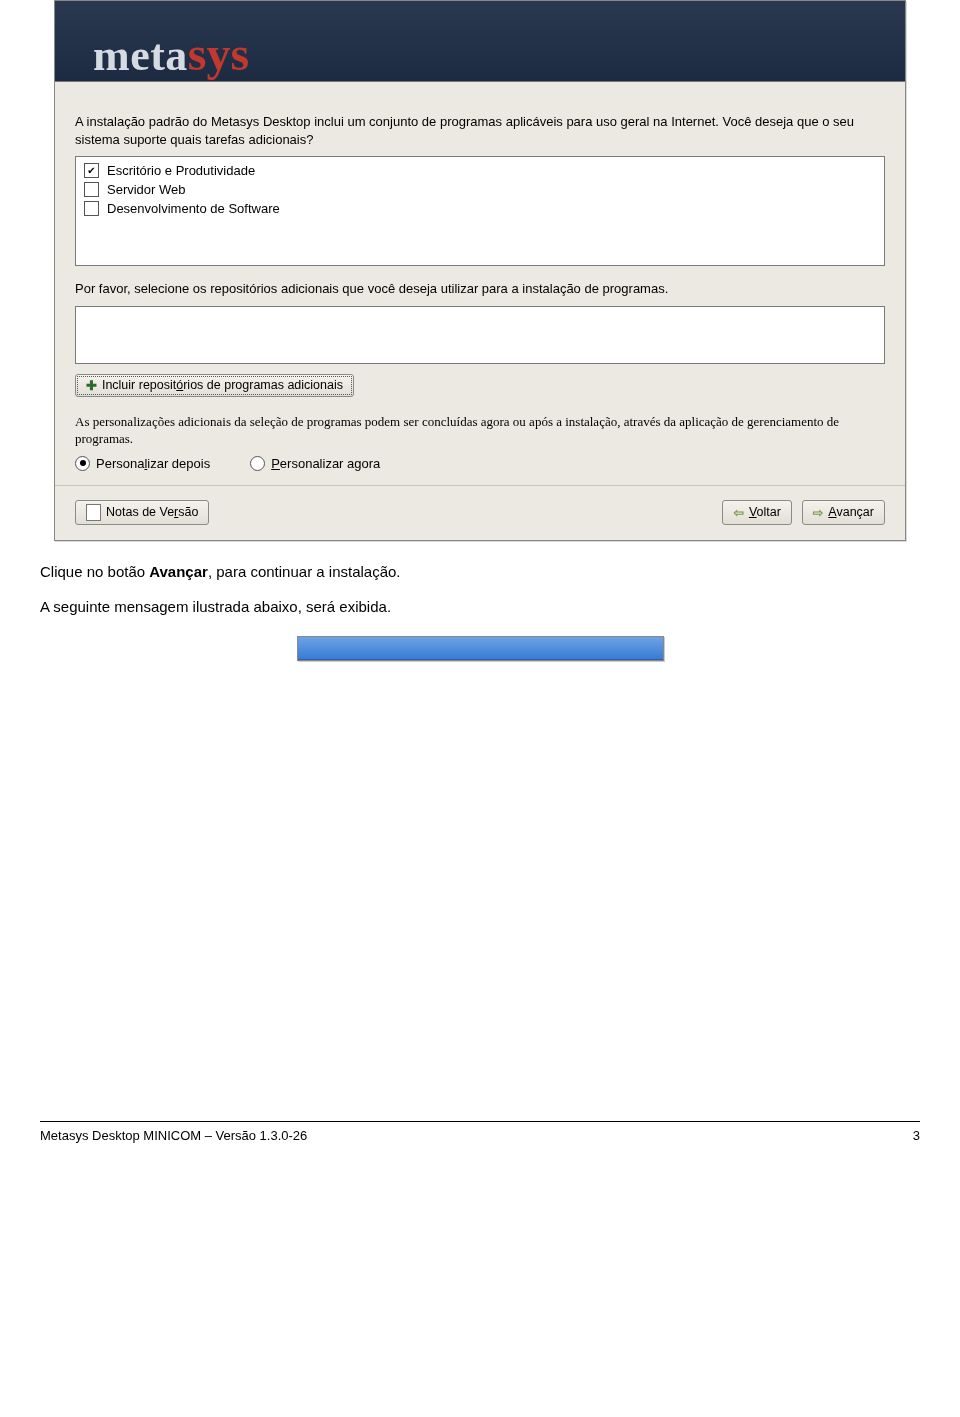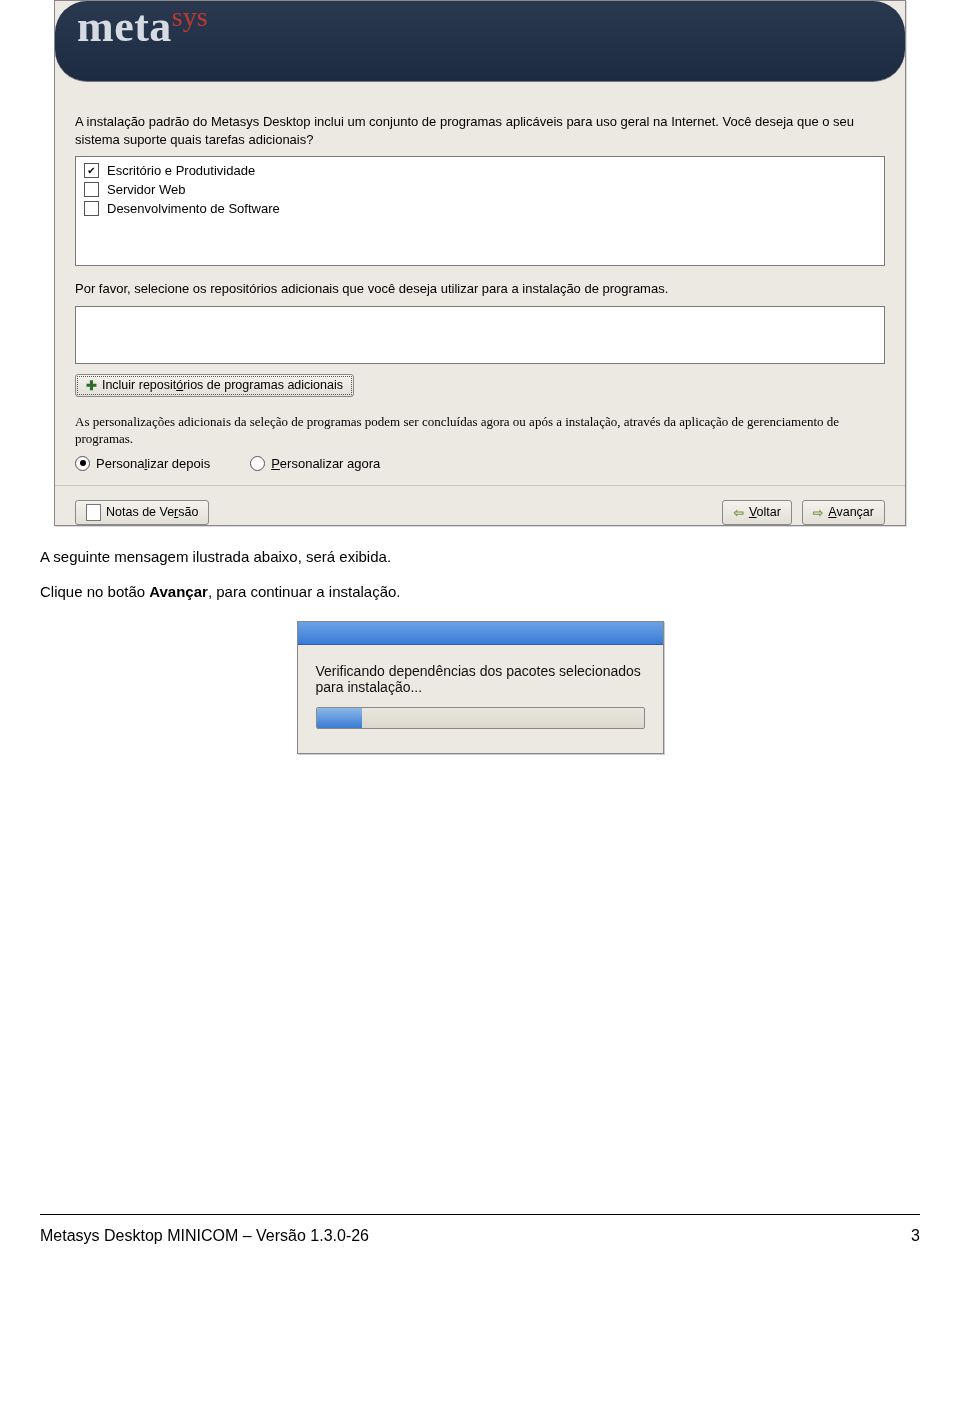--- a/index.html
+++ b/index.html
@@ -18,36 +18,35 @@
     border: 1px solid #888;
     margin: 0 auto 20px auto;
     background: #ece9e3;
     width: 850px;
     box-shadow: 1px 1px 0 rgba(0,0,0,.15);
   }
   .installer-header {
     background: linear-gradient(#2a3950, #1d2b42);
     height: 80px;
     display: flex;
-    align-items: flex-start;
-    padding-left: 22px;
+    align-items: flex-end;
+    padding-left: 38px;
     border-bottom: 1px solid #777;
-    border-radius: 32px;
   }
   .logo-meta {
     font-family: Georgia, 'Times New Roman', serif;
     font-size: 44px;
     font-weight: bold;
     letter-spacing: .5px;
     color: #d6dbe3;
   }
   .logo-sys {
     font-family: Georgia, 'Times New Roman', serif;
-    font-size: 28px;
-    font-weight: normal;
+    font-size: 48px;
+    font-weight: bold;
     color: #c1382e;
   }
   .installer-body {
     padding: 31px 20px 14px 20px;
     font-size: 13px;
     color: #000;
   }
   .intro-text {
     line-height: 1.35;
     margin-bottom: 8px;
@@ -122,21 +121,21 @@
     justify-content: center;
   }
   .radio.checked::after {
     content: ""; width: 6px; height: 6px;
     border-radius: 50%;
     background: #000;
   }
   .installer-footer {
     display: flex;
     justify-content: space-between;
-    padding: 14px 20px 0 20px;
+    padding: 14px 20px 15px 20px;
     border-top: 1px solid #c8c5bd;
   }
   .footer-right { display: flex; gap: 10px; }
   .arrow-left { color: #7a9a4a; font-weight: bold; }
   .arrow-right { color: #7a9a4a; font-weight: bold; }
   .doc-icon {
     width: 13px; height: 15px; border: 1px solid #777;
     background: #fff; position: relative;
   }
   
@@ -175,22 +174,22 @@
   .progress-fill {
     height: 100%;
     width: 14%;
     background: linear-gradient(#8ab9e8, #3a7bd5);
   }
   
   .page-footer {
     position: relative;
     margin-top: 460px;
     border-top: 1px solid #000;
-    padding-top: 12px;
-    font-size: 16px;
+    padding-top: 6px;
+    font-size: 13px;
     display: flex;
     justify-content: space-between;
     align-items: center;
   }
   .underline-access { text-decoration: underline; }
 </style>
 </head>
 <body>
 
 <div class="page">
@@ -263,33 +262,27 @@
         <span class="btn">
           <span class="arrow-right">⇨</span>
           <span>
             <span class="underline-access">A</span><span>vançar</span>
           </span>
         </span>
       </div>
     </div>
   </div>
 
-  <div class="doc-text">A seguinte mensagem ilustrada abaixo, será exibida.</div>
   <div class="doc-text">
     <span>Clique no botão </span><b>Avançar</b><span>, para continuar a instalação.</span>
   </div>
+  <div class="doc-text">A seguinte mensagem ilustrada abaixo, será exibida.</div>
 
   <div class="progress-dialog">
     <div class="progress-titlebar"></div>
-    <div class="progress-body">
-      <div>Verificando dependências dos pacotes selecionados para instalação...</div>
-      <div class="progress-track">
-        <div class="progress-fill"></div>
-      </div>
-    </div>
   </div>
 
 
   <div class="page-footer">
     <span>Metasys Desktop MINICOM – Versão 1.3.0-26</span>
     <span>3</span>
   </div>
 
 </div>
 

